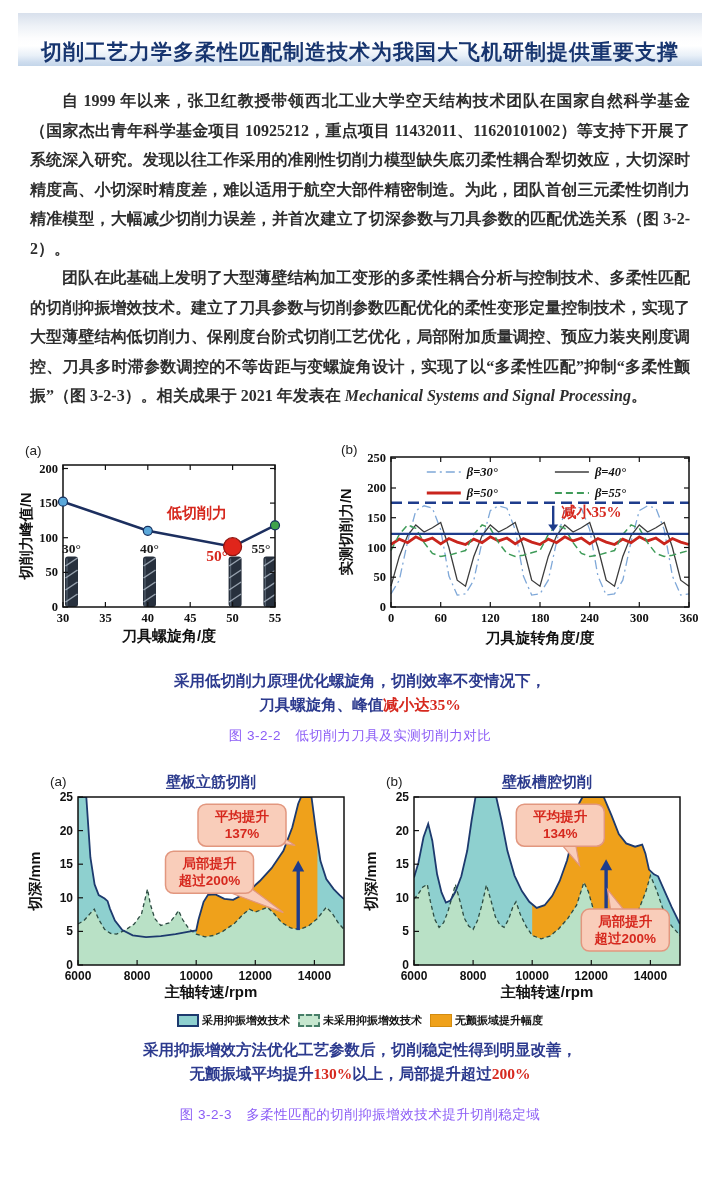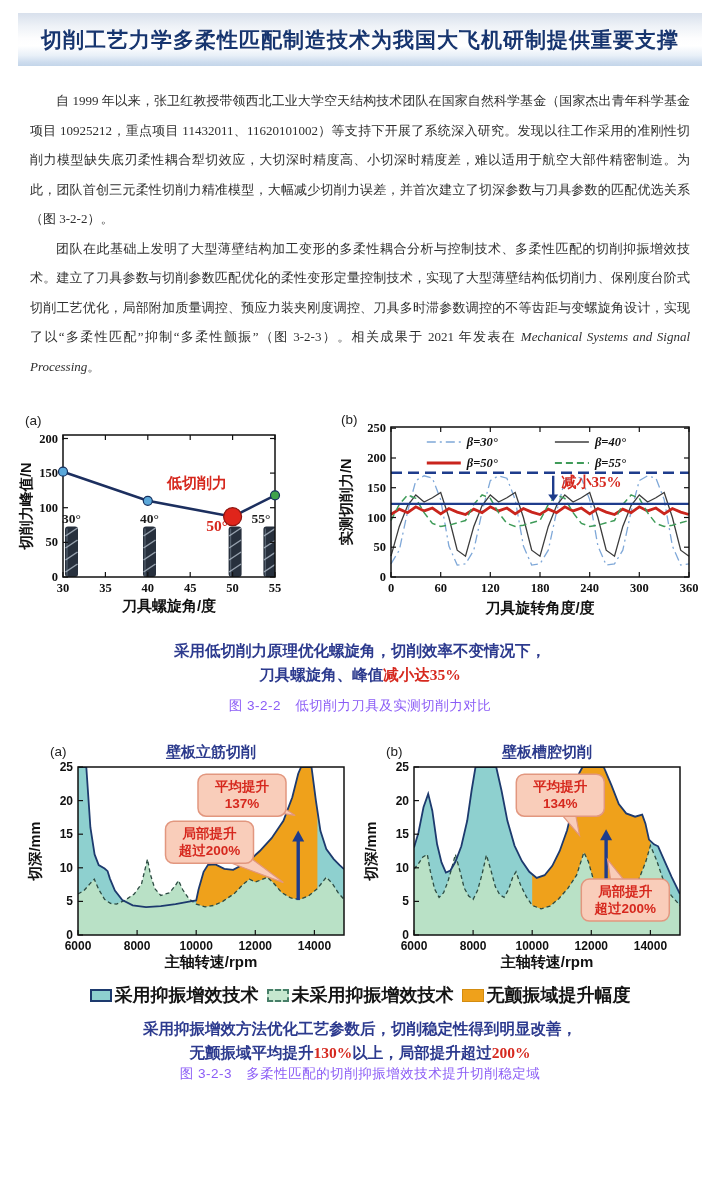--- a/index.html
+++ b/index.html
@@ -1,38 +1,38 @@
 <!DOCTYPE html>
 <html><head>
 <meta charset="utf-8">
 <style>
   html,body{margin:0;padding:0;background:#ffffff;}
   body{width:720px;height:1197px;overflow:hidden;position:relative;
        font-family:"Liberation Serif","DejaVu Serif",serif;}
   .page{width:720px;height:1197px;background:#fff;}
   .header-bar{margin:13px 18px 0;height:53px;
     background:linear-gradient(180deg,#d8e0ec 0%,#eef2f7 25%,#fdfdfe 48%,#ffffff 62%,#e9f0f8 80%,#cddcee 93%,#c3d5e9 100%);
-    display:flex;align-items:center;justify-content:center;}
+    display:flex;align-items:flex-end;justify-content:center;}
   .header-bar h1{margin:0;font-family:"Liberation Sans","DejaVu Sans",sans-serif;
     font-size:21px;font-weight:700;color:#17356f;letter-spacing:1px;}
-  .body-text{margin:20px 30px 0;font-size:13px;line-height:29.5px;color:#2e2e2e;
-    text-align:justify;}
+  .body-text{margin:20px 30px 0;font-size:16px;line-height:29.5px;color:#2e2e2e;
+    text-align:justify;font-weight:bold;}
   .body-text p{margin:0;text-indent:2em;}
   .body-text .ital{font-style:italic;}
   .fig-row{display:flex;justify-content:center;align-items:flex-start;}
   .fig322-row{margin-top:30px;gap:6px;}
   .fig323-row{margin-top:26px;gap:4px;}
   .fig-note{text-align:center;font-size:15.5px;font-weight:700;
     line-height:24px;color:#2c3a8e;}
   .fig-note .red{color:#d6281e;}
   .fig-caption{margin-top:10px;text-align:center;
     font-family:"Liberation Sans","DejaVu Sans",sans-serif;
     font-size:13.5px;color:#8b5cf6;letter-spacing:0.5px;}
   .legend-row{margin-top:2px;display:flex;justify-content:center;align-items:center;
-    gap:8px;font-size:18px;font-weight:600;color:#141414;}
+    gap:8px;font-size:11px;font-weight:600;color:#141414;}
   .leg-item{display:flex;align-items:center;gap:3px;}
   .sw{display:inline-block;width:22px;height:13px;box-sizing:border-box;}
   .sw-teal{background:#8ed0cf;border:2px solid #1d3a6e;}
   .sw-green{background:#c6e7cf;border:2px dashed #477e68;}
   .sw-orange{background:#efa11b;border:1px solid #d38c10;}
   .chart-holder{display:block;}
 </style>
 </head>
 <body>
 
@@ -333,15 +333,15 @@
     <span class="leg-item">
         <span class="sw sw-orange"></span>
         <span>无颤振域提升幅度</span>
       </span>
   </div>
 
   <div class="fig-note" style="margin-top:10px;">
     <div>采用抑振增效方法优化工艺参数后，切削稳定性得到明显改善，</div>
     <div><span>无颤振域平均提升</span><span class="red">130%</span><span>以上，局部提升超过</span><span class="red">200%</span></div>
   </div>
-  <div class="fig-caption" style="margin-top:0;">图 3-2-3　多柔性匹配的切削抑振增效技术提升切削稳定域</div>
+  <div class="fig-caption" style="margin-top:20px;">图 3-2-3　多柔性匹配的切削抑振增效技术提升切削稳定域</div>
 
 </div>
 
 </body></html>

